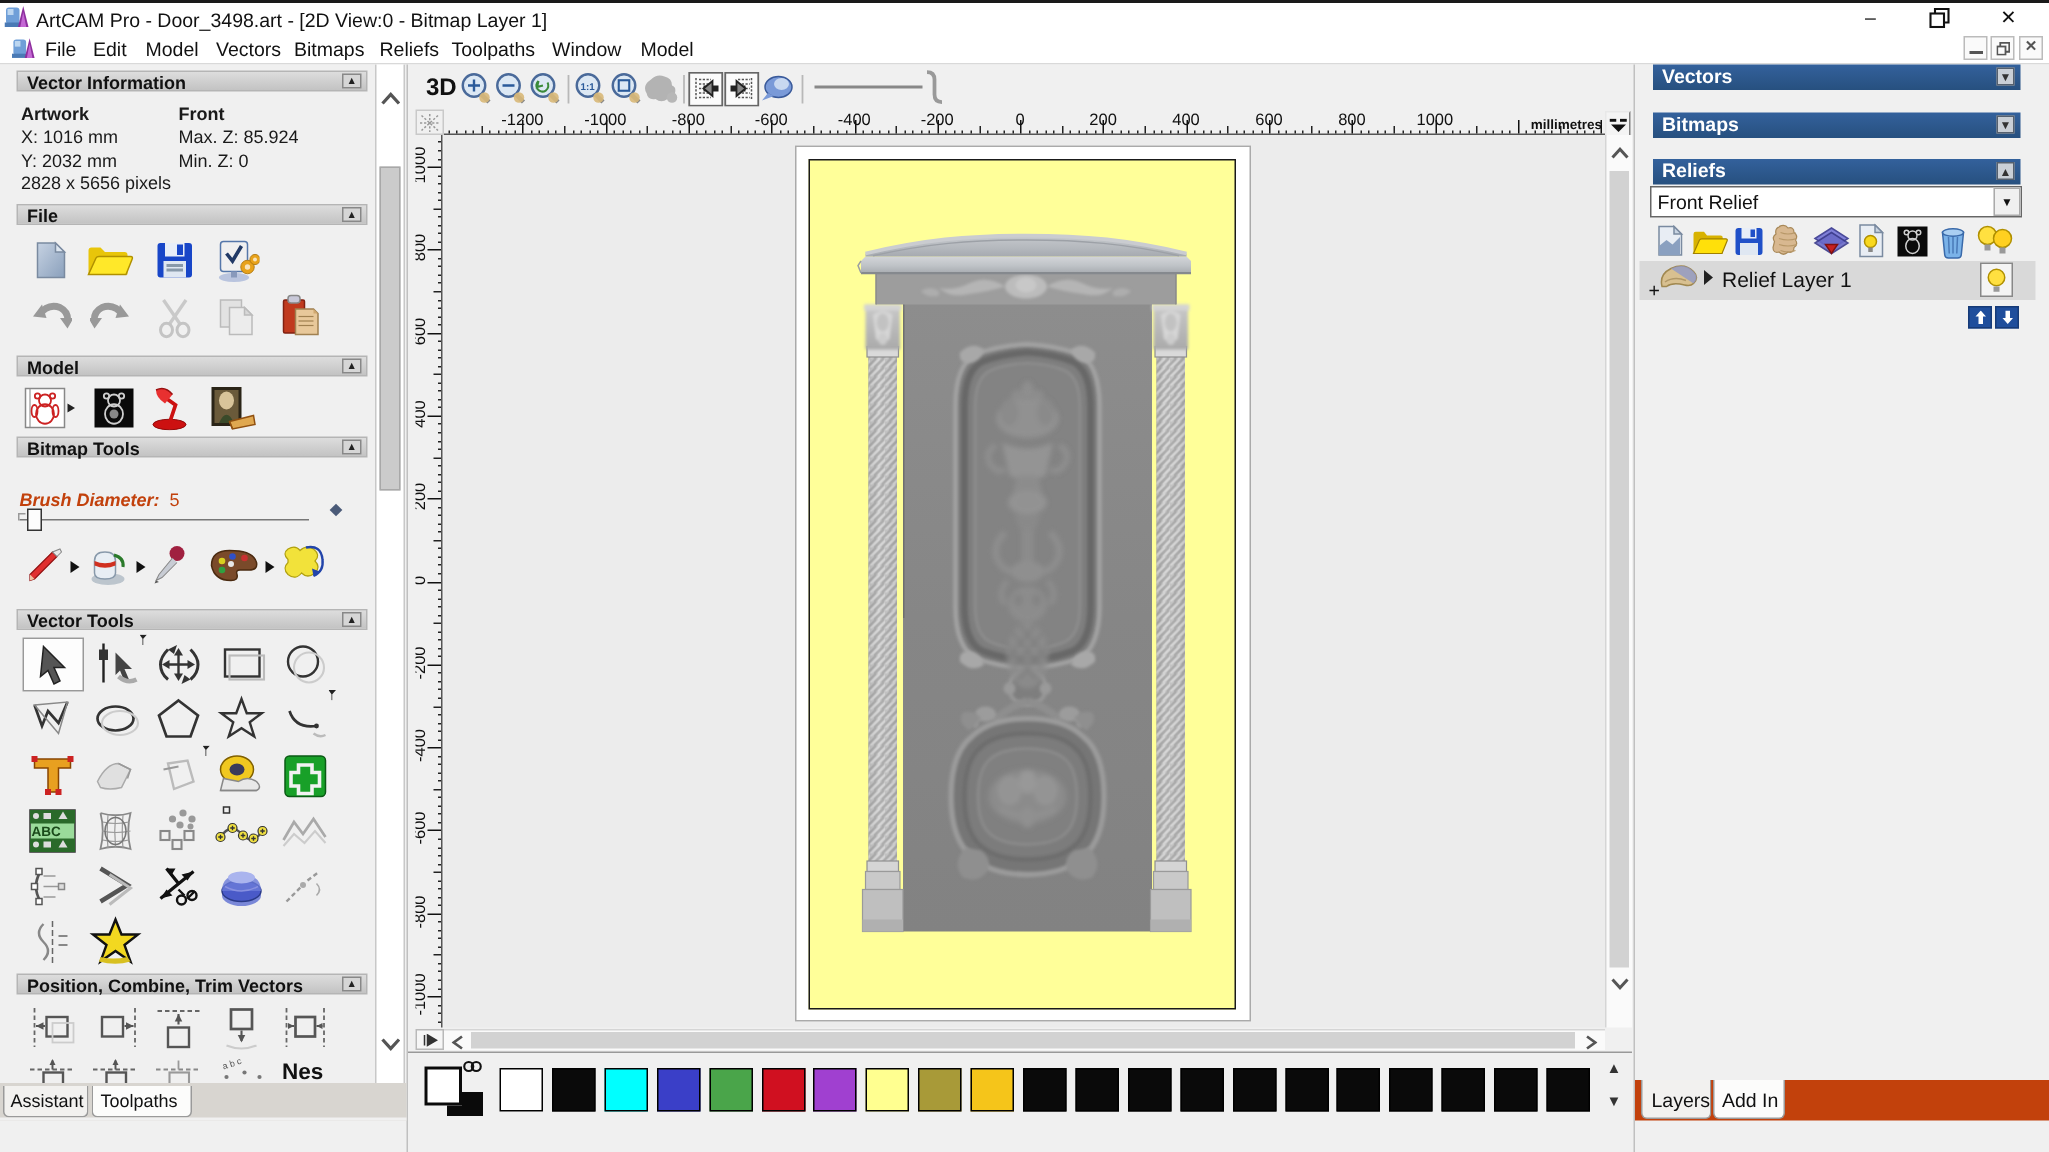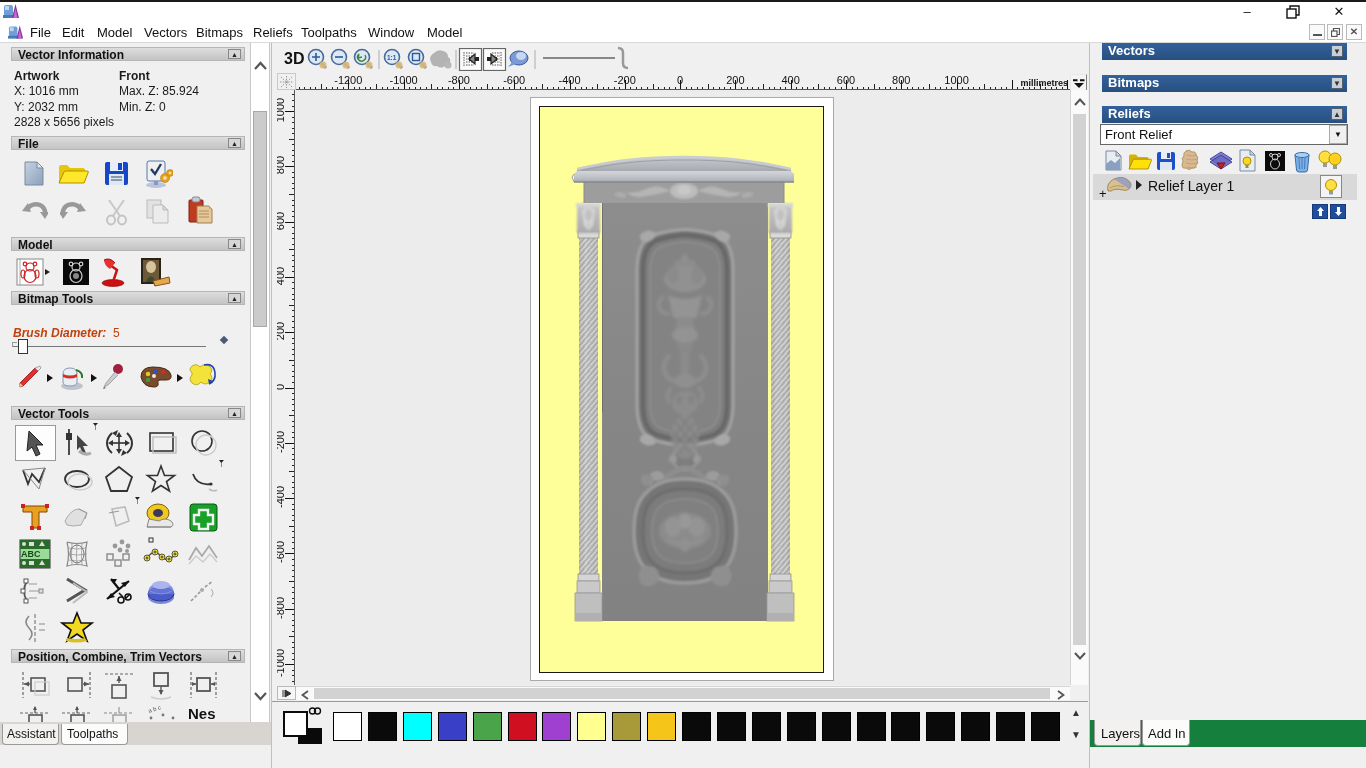--- a/index.html
+++ b/index.html
@@ -39,20 +39,21 @@
 <div id="root">
   <div class="abs" id="topblack"></div>
   <div class="abs" id="titlebar">
     <svg class="abs" style="left:3px;top:1px" width="17" height="17" viewBox="0 0 17 17">
         <rect x="1" y="2" width="9" height="11" rx="2" fill="#6f9fd8"></rect>
         <rect x="2" y="3" width="4" height="4" fill="#bcd6f0"></rect>
         <rect x="0" y="12" width="12" height="3" fill="#4a7ab5"></rect>
         <path d="M9 15 L12.5 1 L16 15 Z" fill="#8e2f9e"></path>
         <path d="M10.5 15 L12.5 5 L14.5 15 Z" fill="#c468d4"></path>
       </svg>
+    <span class="abs" id="titletext">ArtCAM Pro - Door_3498.art - [2D View:0 - Bitmap Layer 1]</span>
     <div class="wbtn" style="left:1240px">–</div>
     <svg class="abs" style="left:1286px;top:3px" width="14" height="14" viewBox="0 0 14 14">
         <rect x="1" y="4" width="9" height="9" fill="#fff" stroke="#111" stroke-width="1.4"></rect>
         <path d="M4 4 V1 H13 V10 H10" fill="none" stroke="#111" stroke-width="1.4"></path>
       </svg>
     <div class="wbtn" style="left:1332px">✕</div>
   </div>
   <div class="abs" id="menubar">
     <svg class="abs" style="left:8px;top:2px" width="16" height="17" viewBox="0 0 17 17">
         <rect x="1" y="2" width="9" height="11" rx="2" fill="#6f9fd8"></rect>
@@ -1239,19 +1240,19 @@
           <path d="M4.5 0 L8 4 H6 V9 H3 V4 H1 Z" fill="#fff"></path>
         </svg>
       </div>
     <div class="abs" style="left:240px;top:161px;width:16px;height:15px;background:#1f4e9c;border:1px solid #163a77">
         <svg style="position:absolute;left:3px;top:2px" width="9" height="9" viewBox="0 0 9 9">
           <path d="M4.5 9 L8 5 H6 V0 H3 V5 H1 Z" fill="#fff"></path>
         </svg>
       </div>
   </div>
 
-  <div class="abs" style="left:1090px;top:720px;width:276px;height:27px;background:#15803d;z-index:5">
+  <div class="abs" style="left:1090px;top:720px;width:276px;height:27px;background:#c2410c;z-index:5">
     <div class="abs" style="left:4px;top:0px;width:47px;height:26px;background:#f2f1ef;border:1px solid #9a9a9a;border-top:none;border-radius:0 0 4px 4px"></div>
     <div class="abs" style="left:11px;top:6px;font-size:13px;color:#111">Layers</div>
     <div class="abs" style="left:52px;top:0px;width:48px;height:26px;background:#fcfcfb;border:1px solid #9a9a9a;border-top:none;border-radius:0 0 4px 4px"></div>
     <div class="abs" style="left:58px;top:6px;font-size:13px;color:#111">Add In</div>
   </div>
 </div>
 
 </body></html>

